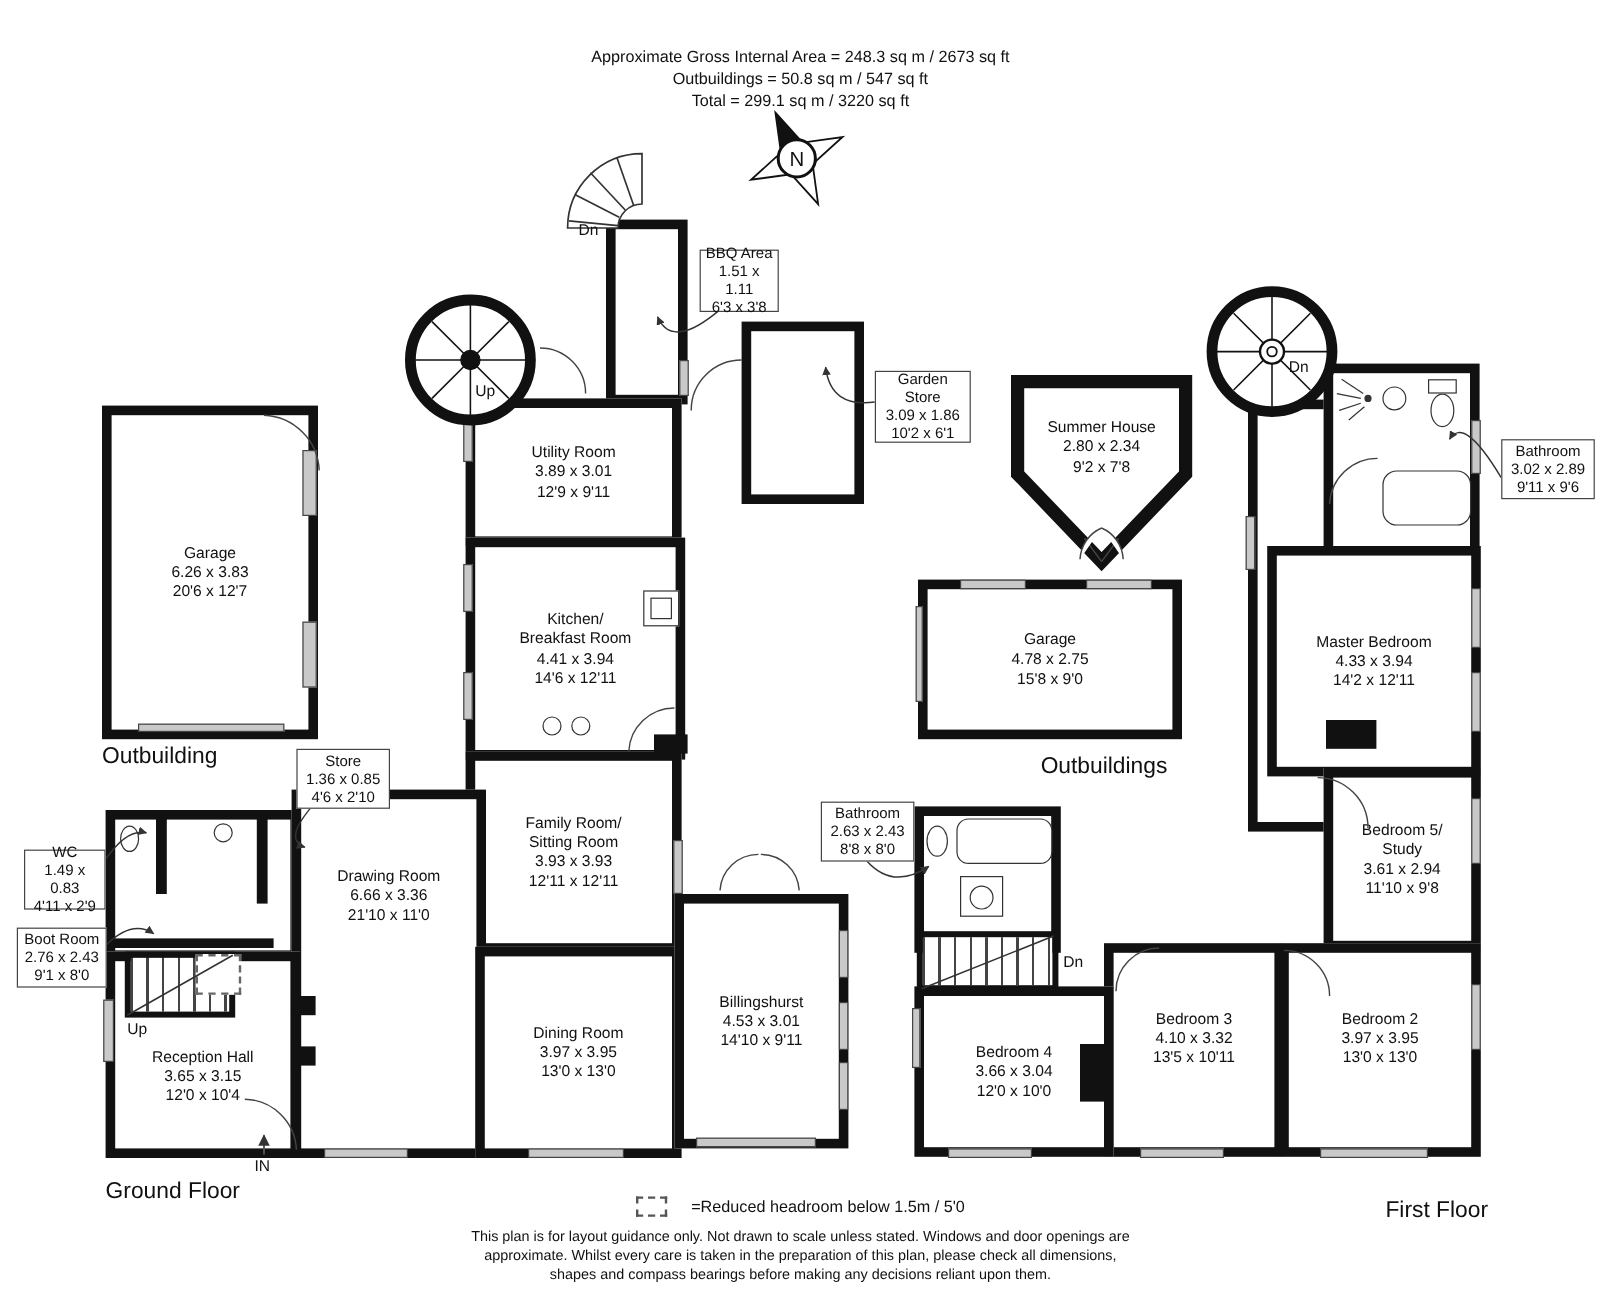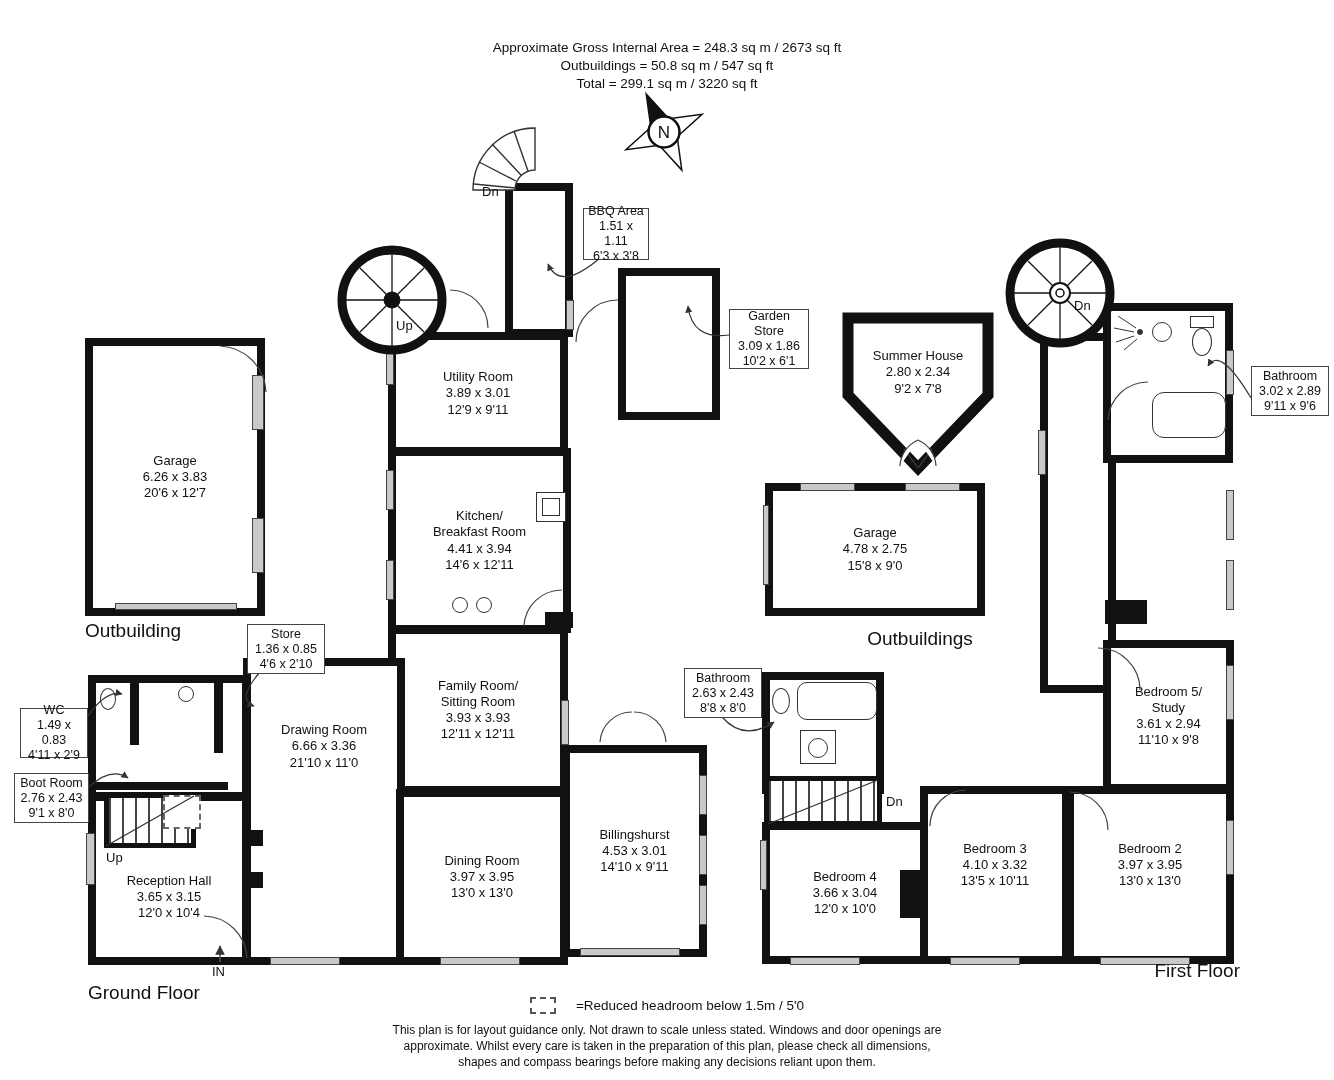--- a/index.html
+++ b/index.html
@@ -116,20 +116,27 @@
       <div class="rname">Billingshurst</div>
       <div class="rdim">4.53 x 3.01</div>
       <div class="rdim">14'10 x 9'11</div>
     </div>
   </div>
 
   <div class="room" style="left:1040px;top:333px;width:76px;height:360px"></div>
 
   <div class="room" style="left:1103px;top:303px;width:130px;height:160px"></div>
 
+  <div class="room" style="left:1056px;top:455px;width:178px;height:192px">
+    <div>
+      <div class="rname">Master Bedroom</div>
+      <div class="rdim">4.33 x 3.94</div>
+      <div class="rdim">14'2 x 12'11</div>
+    </div>
+  </div>
 
   <div class="room" style="left:1103px;top:640px;width:131px;height:152px">
     <div>
       <div class="rname">Bedroom 5/
 Study</div>
       <div class="rdim">3.61 x 2.94</div>
       <div class="rdim">11'10 x 9'8</div>
     </div>
   </div>
 
@@ -378,21 +385,21 @@
   <div class="sl" style="left:396px;top:318px">Up</div>
   <div class="sl" style="left:106px;top:850px">Up</div>
   <div class="sl" style="left:482px;top:184px">Dn</div>
   <div class="sl" style="left:1074px;top:298px">Dn</div>
   <div class="sl" style="left:886px;top:794px">Dn</div>
   <div class="sl" style="left:212px;top:964px">IN</div>
 
   <div class="fl" style="left:85px;top:620px">Outbuilding</div>
   <div class="fl" style="left:840px;top:628px;width:160px;text-align:center">Outbuildings</div>
   <div class="fl" style="left:88px;top:982px">Ground Floor</div>
-  <div class="fl" style="left:1095px;top:960px;width:145px;text-align:right">First Floor</div>
+  <div class="fl" style="left:1095px;top:998px;width:145px;text-align:right">First Floor</div>
 
   <div class="legend-row">
     <span class="legend-box"></span>
     <span class="legend-text">=Reduced headroom below 1.5m / 5'0</span>
   </div>
   <div class="disclaimer">This plan is for layout guidance only. Not drawn to scale unless stated. Windows and door openings are approximate. Whilst every care is taken in the preparation of this plan, please check all dimensions, shapes and compass bearings before making any decisions reliant upon them.</div>
 
 </div>
 
 </body></html>

